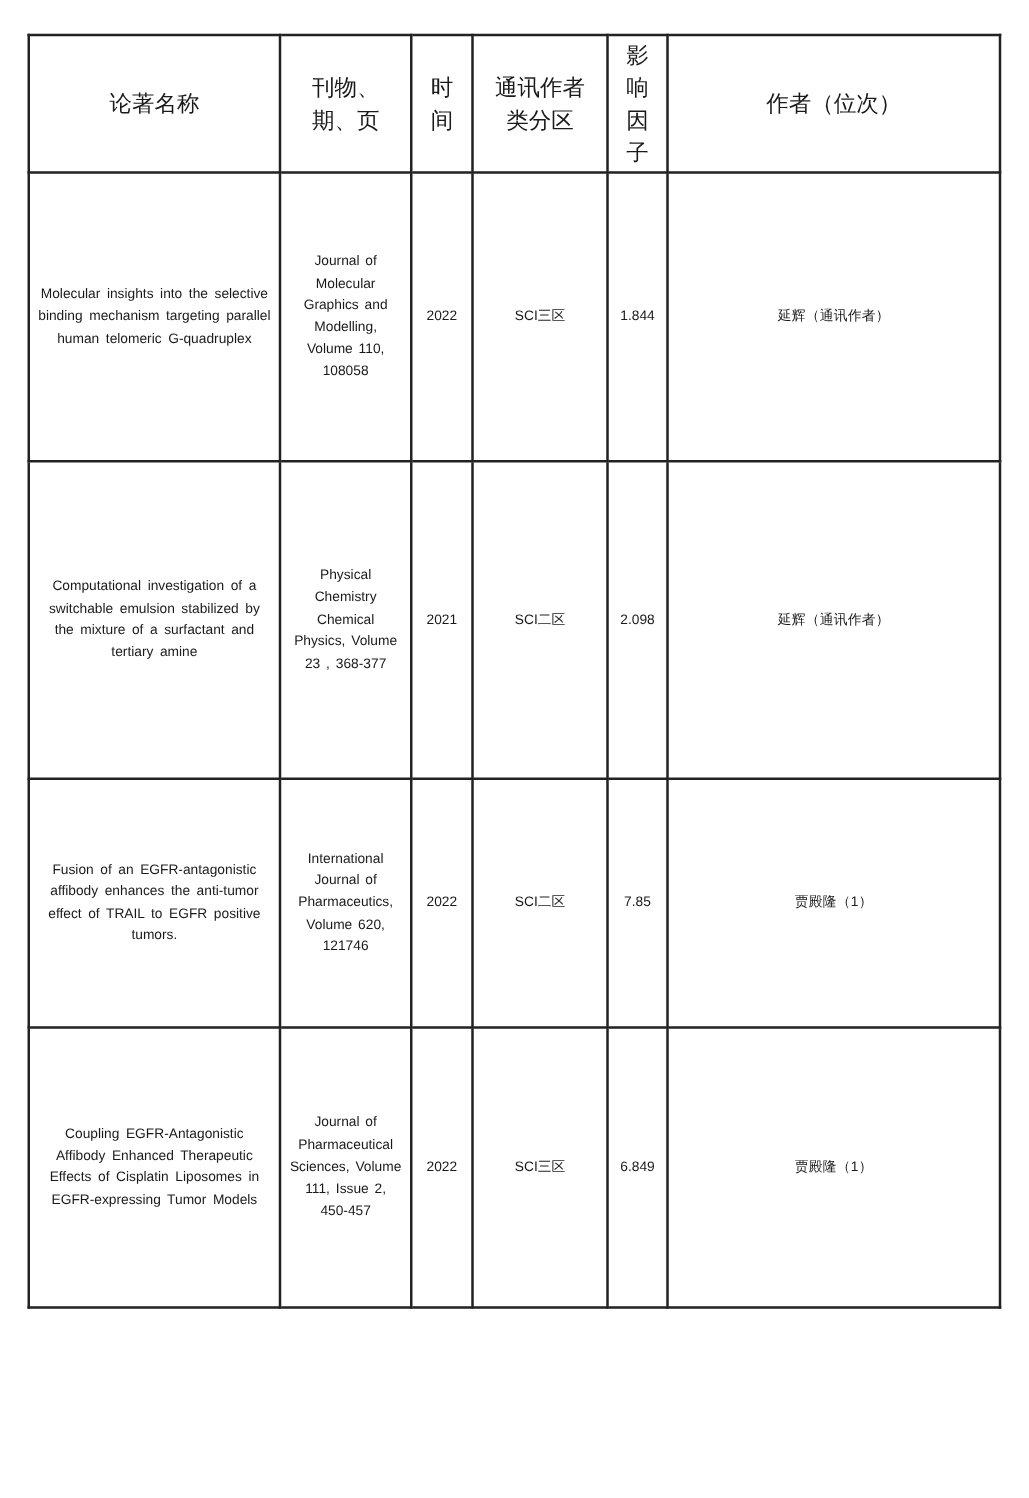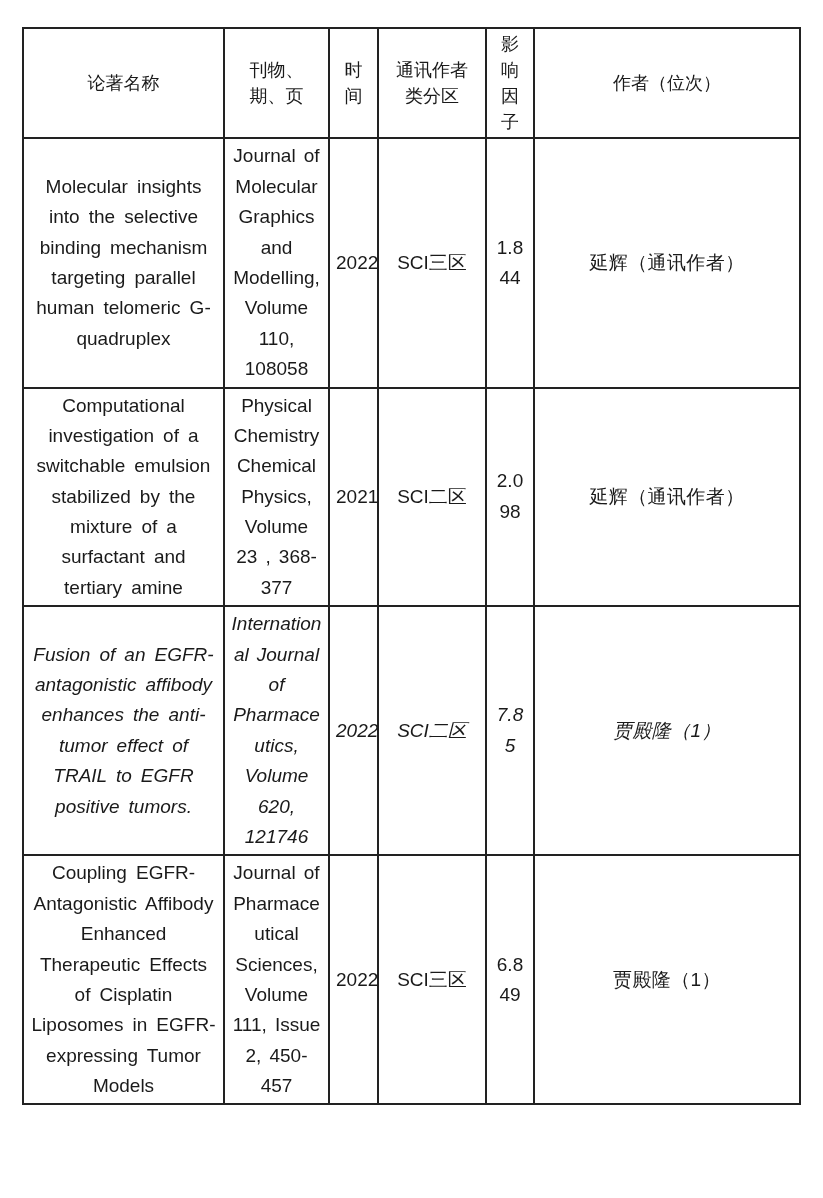--- a/index.html
+++ b/index.html
@@ -22,26 +22,26 @@
     vertical-align: middle;
     font-weight: normal;
     padding: 2px 6px;
     background: #ffffff;
   }
   .pub-table th {
     font-size: 18px;
     line-height: 1.45;
     white-space: pre-line;
   }
-  .pub-table td { font-size: 19px; line-height: 1.6; }
+  .pub-table td { font-size: 11px; line-height: 1.6; }
   .r-head  { height: 108px; }
   .r-0 { height: 231px; }
   .r-1 { height: 164px; }
-  .r-2 { height: 183px; }
-  .r-3 { height: 226px; font-style: italic; }
+  .r-2 { height: 254px; }
+  .r-3 { height: 199px; }
   .r-4 { height: 224px; margin-left: 32px; }
   .cell-title   { word-spacing: 0.2em; padding: 2px 7px; }
   .cell-journal { word-spacing: 0.15em; overflow-wrap: break-word; padding: 2px 5px; }
   .cell-year    { padding: 2px 2px; }
   .cell-if      { padding: 2px 4px; overflow-wrap: anywhere; }
   .cell-author  { letter-spacing: 0.02em; }
 </style>
 </head>
 <body>
 

